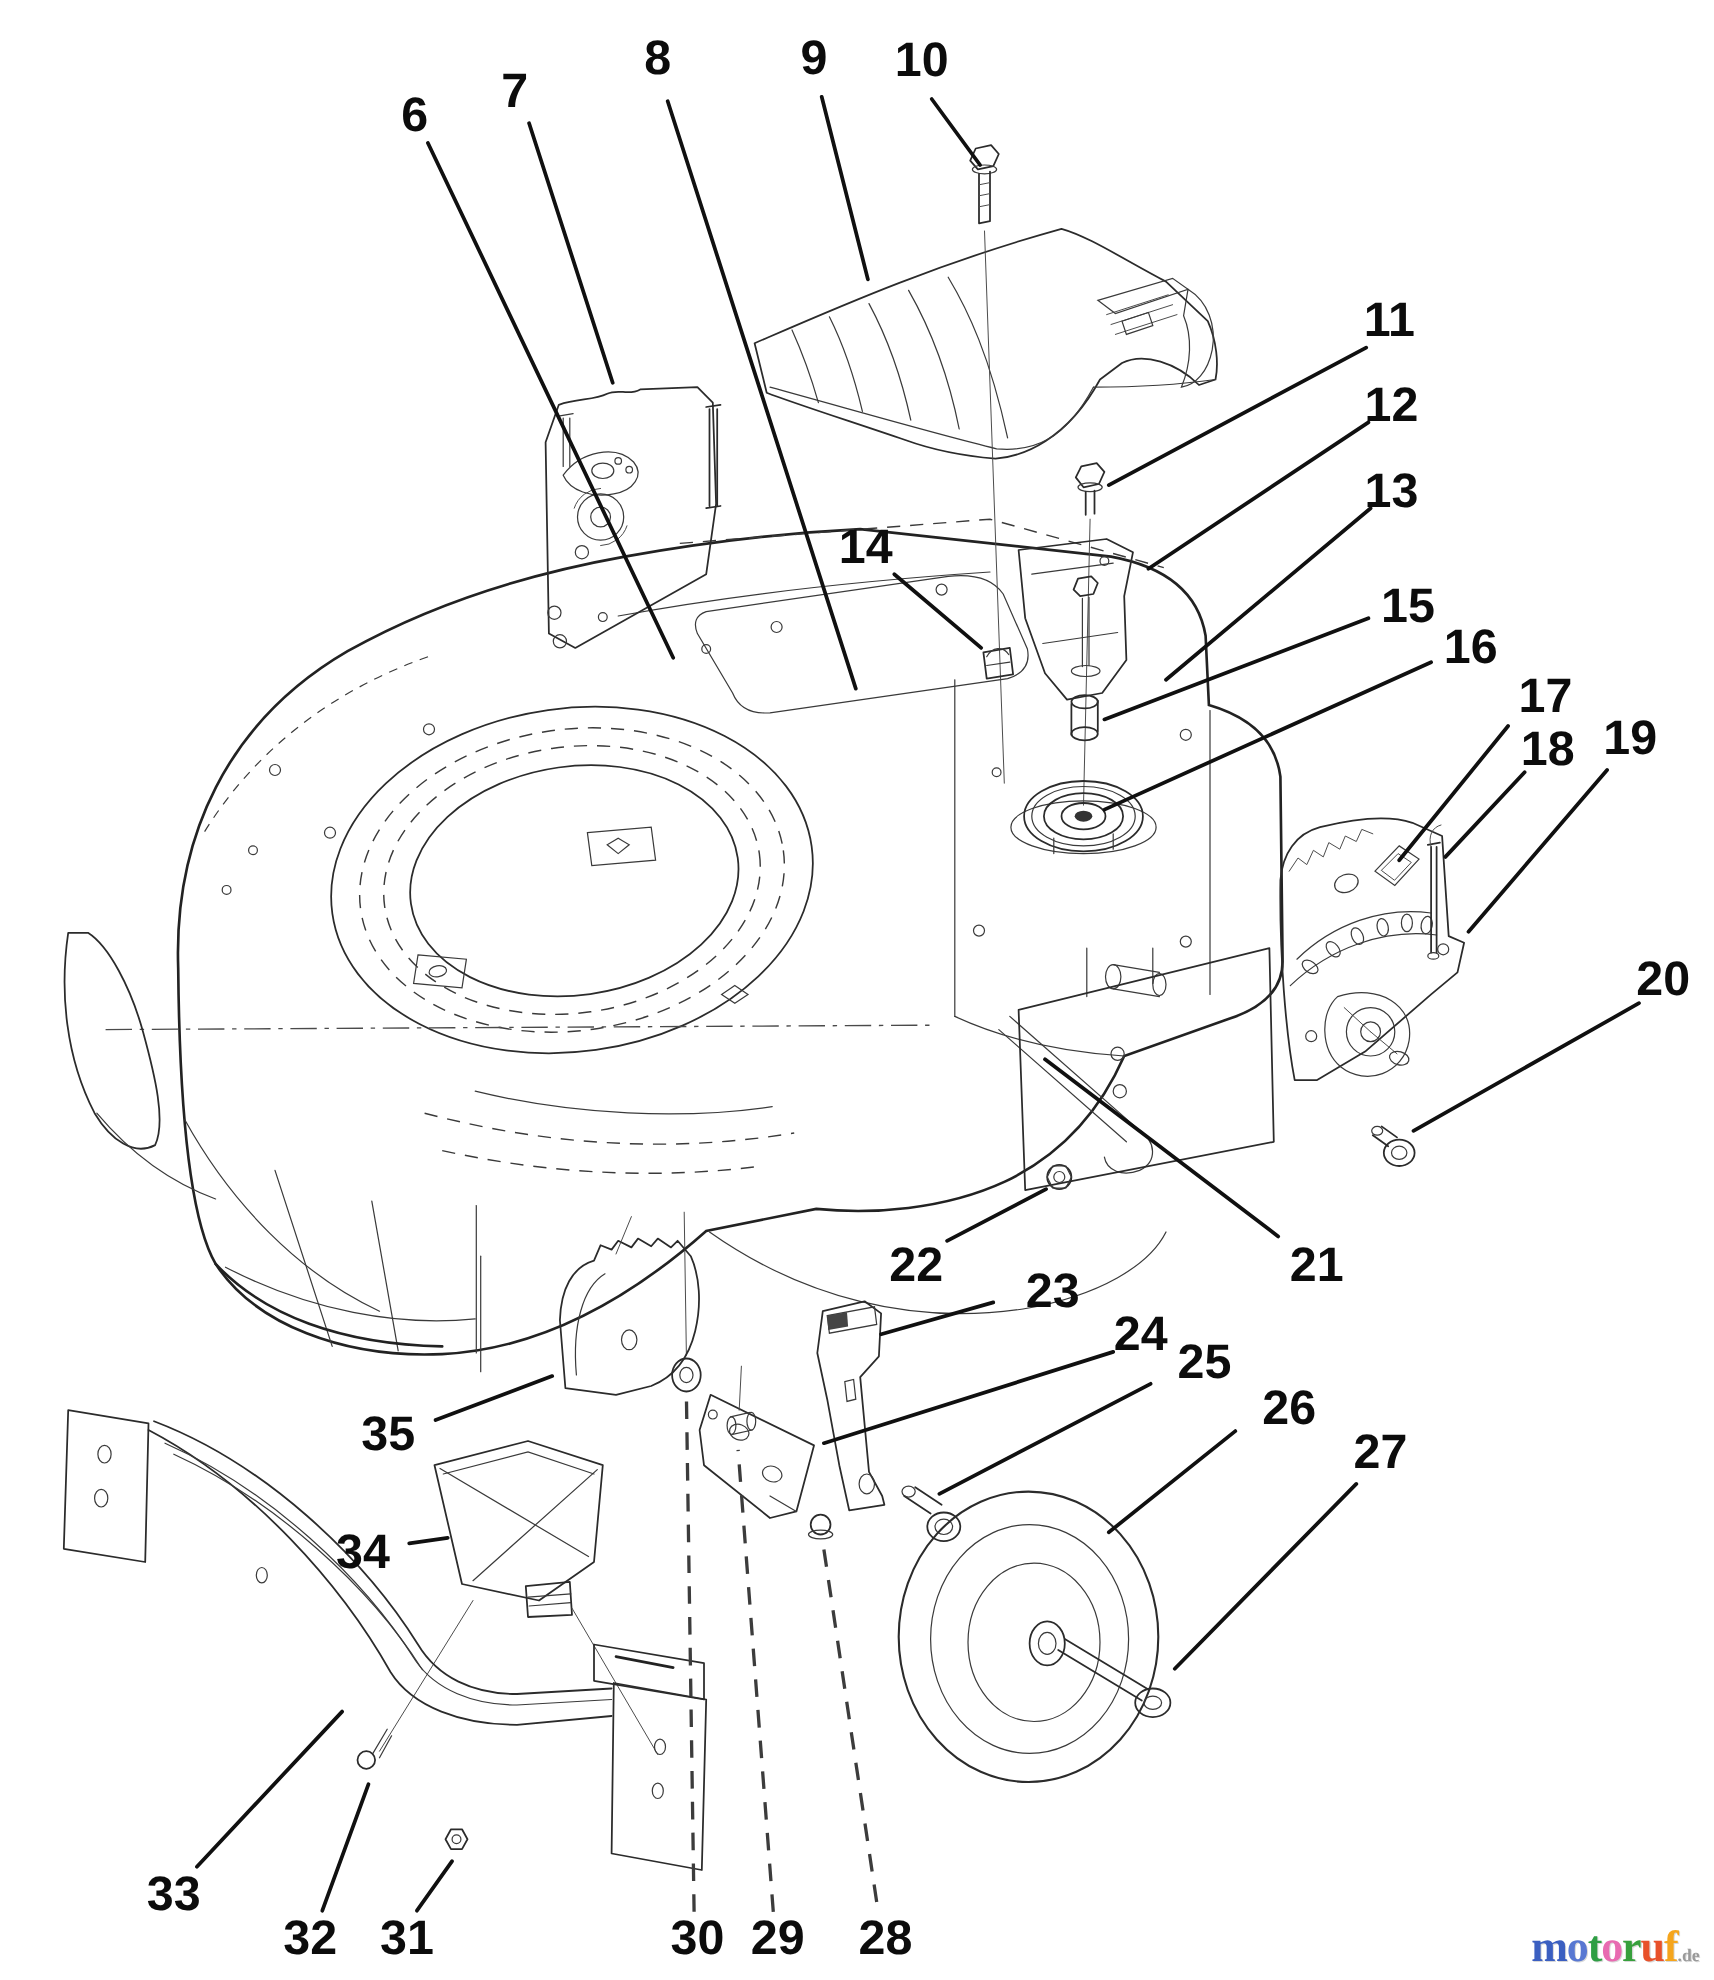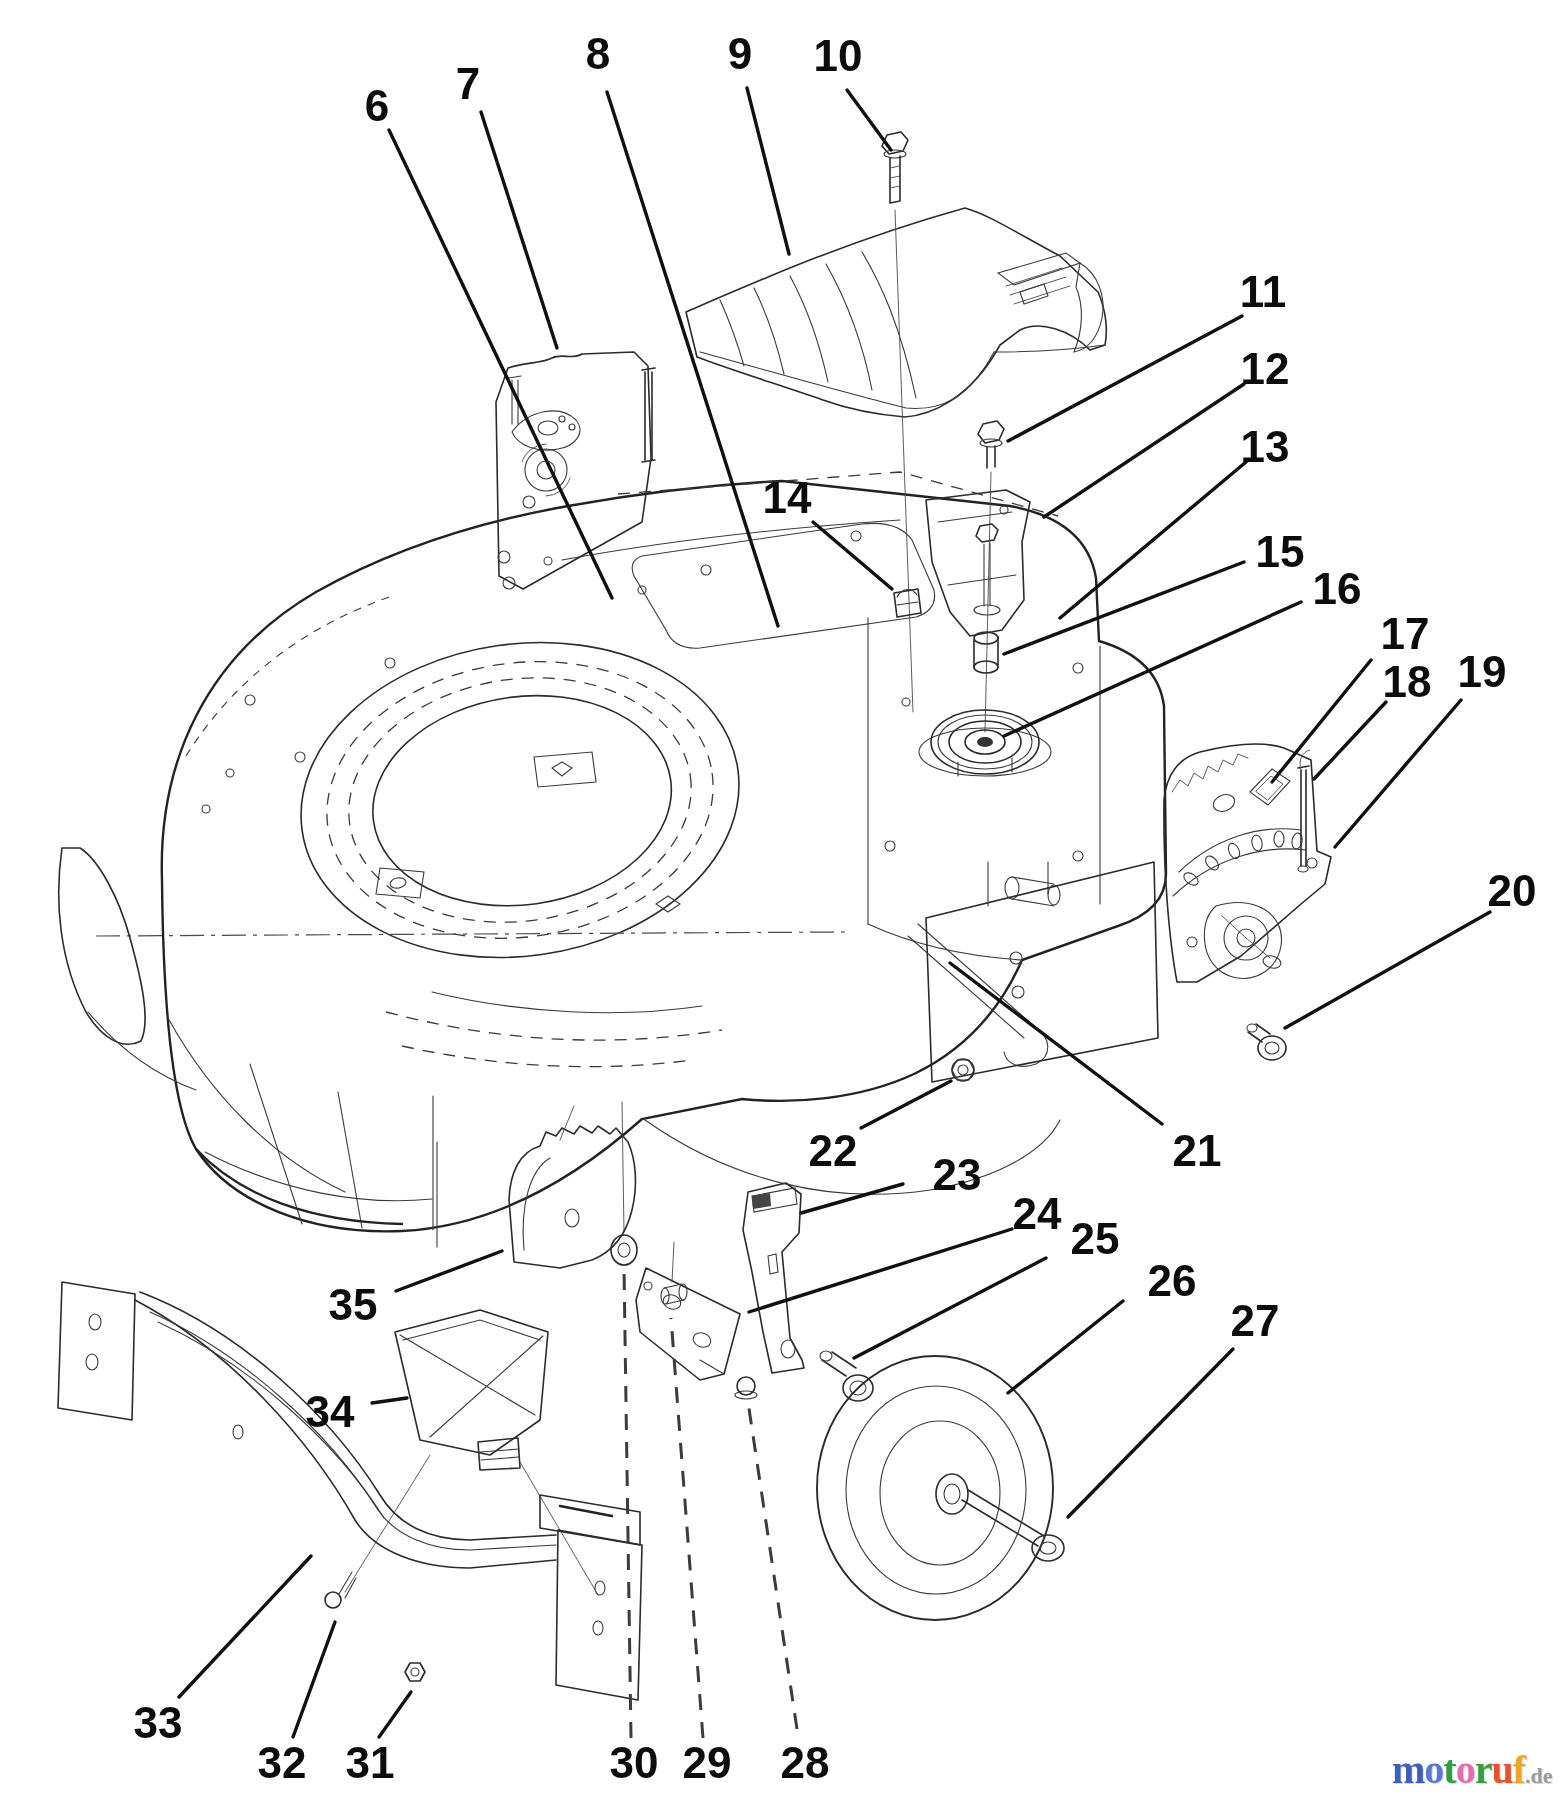--- a/index.html
+++ b/index.html
@@ -13,21 +13,21 @@
   .thick{fill:none;stroke:#222;stroke-width:2.4;stroke-linecap:round;}
   .dash {fill:none;stroke:#3a3a3a;stroke-width:1.3;stroke-dasharray:12 9;}
   .dashs{fill:none;stroke:#3a3a3a;stroke-width:1.1;stroke-dasharray:8 7;}
   .ddot {fill:none;stroke:#4a4a4a;stroke-width:1.2;stroke-dasharray:24 7 4 7;}
   .leader{stroke:#101010;stroke-width:3.4;stroke-linecap:round;fill:none;}
   .leaderdash{stroke:#3c3c3c;stroke-width:3;stroke-linecap:butt;stroke-dasharray:16 12;fill:none;}
   .callout{font-family:"Liberation Sans",sans-serif;font-weight:bold;font-size:44px;fill:#0c0c0c;}
   #logo{position:absolute;left:1392px;top:1746px;width:160px;height:48px;
         font-family:"Liberation Serif",serif;font-weight:bold;font-size:40px;
         white-space:nowrap;letter-spacing:-1px;text-shadow:1px 1px 0 #d8d8d8;}
-  #logo .suffix{font-size:22px;letter-spacing:0;font-weight:bold;}
+  #logo .suffix{font-size:16px;letter-spacing:0;font-weight:bold;}
 </style>
 </head>
 <body>
 
 <div id="stage">
 <svg id="diagram" width="1558" height="1800" viewBox="0 0 1558 1800">
 
   <g>
     <path class="thick" d="M162,880 C158,762 206,656 316,592 C398,546 484,521 568,506 C646,492 722,484 782,481 L1010,506 C1064,516 1090,542 1096,578 L1099,641 C1140,653 1160,676 1164,706 L1166,874 C1166,900 1148,916 1118,926 L1022,960 C1000,1010 964,1050 914,1074 C858,1100 792,1104 742,1099 L642,1119 C562,1190 482,1227 402,1231 C312,1235 232,1204 196,1149 C170,1104 163,988 162,880 Z"></path>
 

